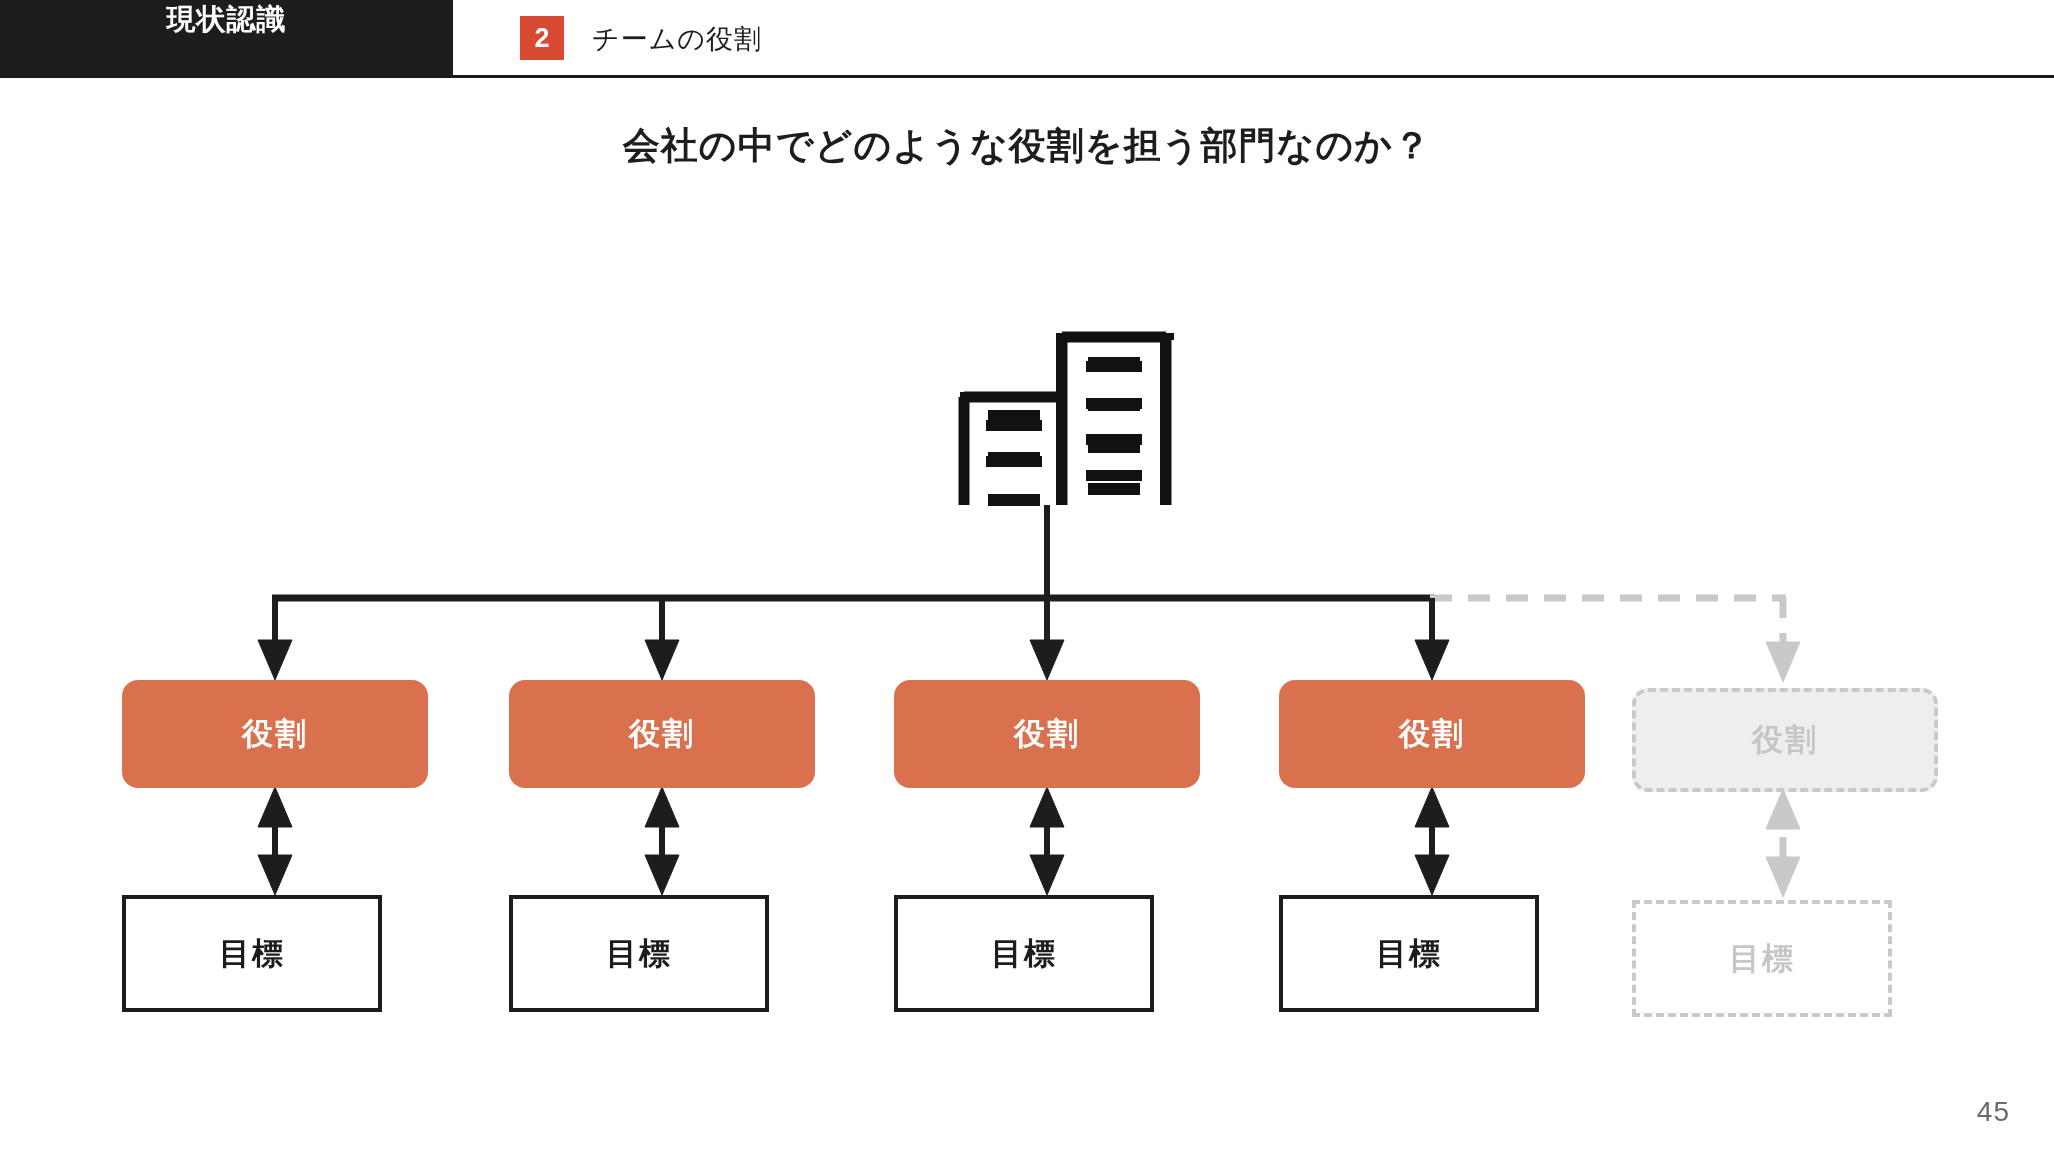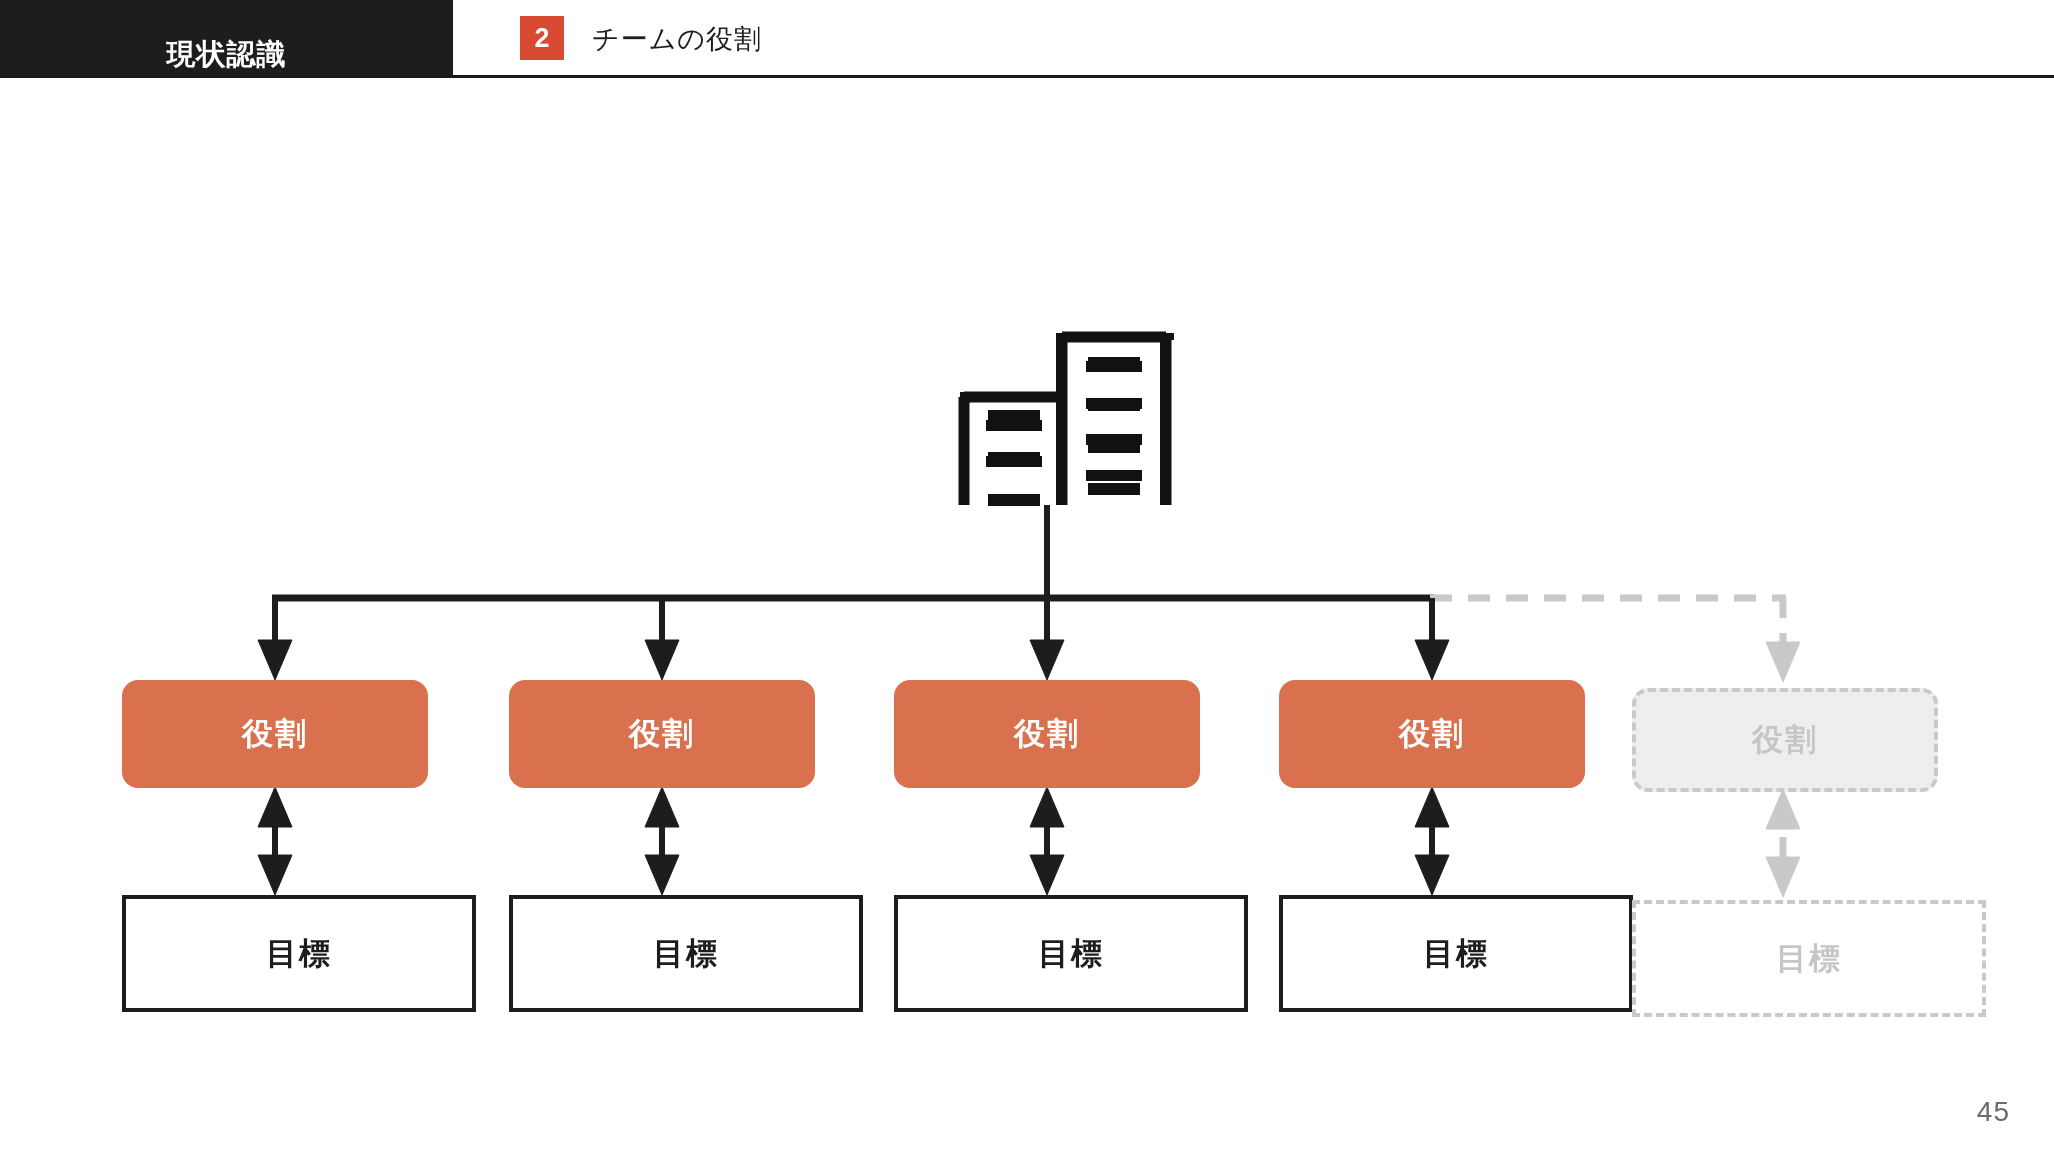--- a/index.html
+++ b/index.html
@@ -30,21 +30,21 @@
     box-sizing: border-box;
   }
   .header-left {
     position: absolute;
     left: 0;
     top: 0;
     width: 453px;
     height: 75px;
     background: #1d1d1d;
     display: flex;
-    align-items: flex-end;
+    align-items: flex-start;
     justify-content: center;
   }
   .header-left-label {
     color: #ffffff;
     font-size: 29px;
     font-weight: bold;
     letter-spacing: 1px;
   }
   .header-badge {
     position: absolute;
@@ -117,21 +117,21 @@
     letter-spacing: 2px;
   }
   .role-box.ghost {
     background: #eeeeee;
     border: 4px dashed #c9c9c9;
   }
   .role-box.ghost .box-label { color: #c6c6c6; }
 
   .goal-box {
     position: absolute;
-    width: 354px;
+    width: 260px;
     height: 117px;
     background: #ffffff;
     border: 4px solid #1d1d1d;
     display: flex;
     align-items: center;
     justify-content: center;
     box-sizing: border-box;
   }
   .goal-box .box-label {
     color: #1d1d1d;
@@ -162,20 +162,21 @@
 
   <div class="header">
     <div class="header-left">
       <span class="header-left-label">現状認識</span>
     </div>
     <div class="header-badge">2</div>
     <div class="header-title">チームの役割</div>
   </div>
 
   <div class="lead">
+    <span class="lead-line">会社の中でどのような役割を担う部門なのか？</span>
   </div>
 
   <div class="stage">
     <svg width="2054" height="1156" viewBox="0 0 2054 1156" xmlns="http://www.w3.org/2000/svg">
 
       <g fill="#111111">
 
         <path d="M1056 333 h118 v7 h-118 z"></path>
         <rect x="1056" y="333" width="112" height="8"></rect>
         <rect x="1056" y="333" width="8" height="172"></rect>

